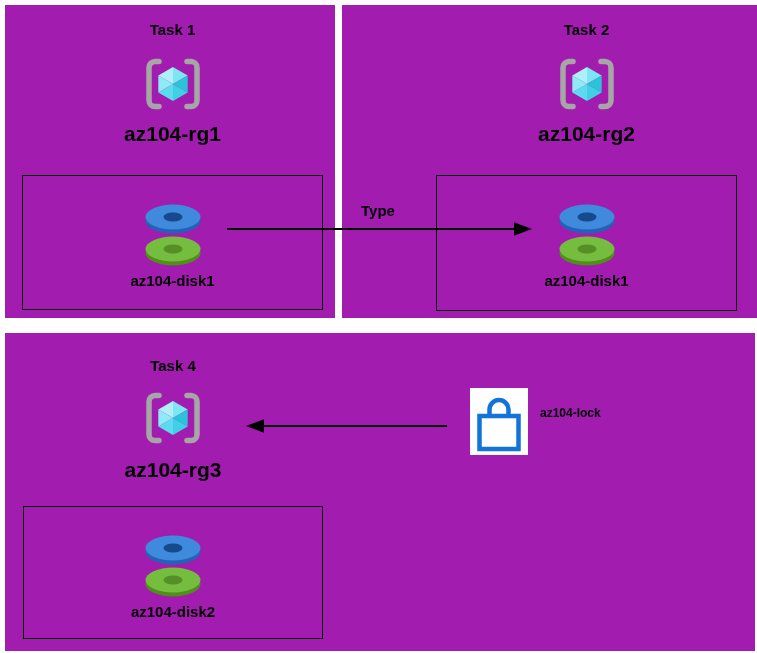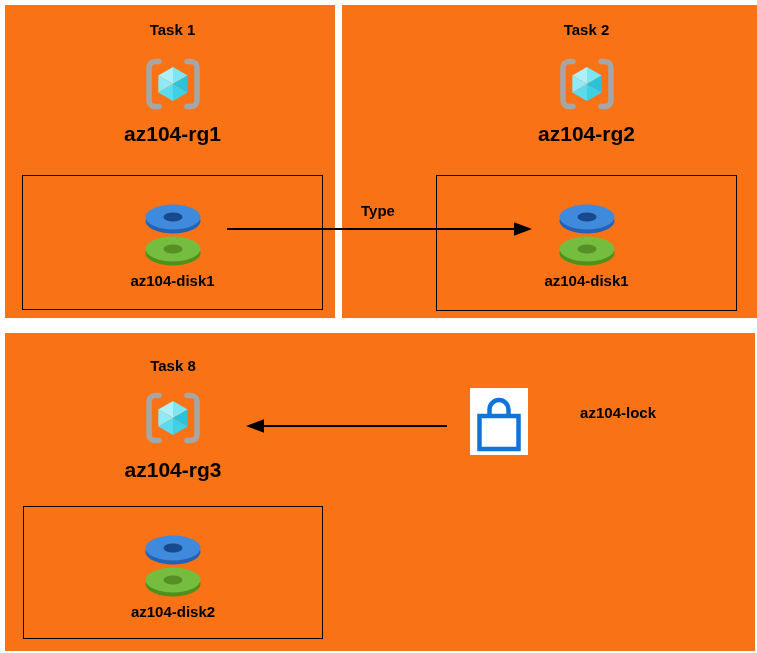--- a/index.html
+++ b/index.html
@@ -6,21 +6,21 @@
   #canvas {
     position: relative;
     width: 757px;
     height: 653px;
     background: #ffffff;
     font-family: "Liberation Sans", sans-serif;
     font-weight: bold;
     color: #000000;
     overflow: hidden;
   }
-  .panel { position: absolute; background: #f97316; }
+  .panel { position: absolute; background: #a21caf; }
   #panel-task1 { left: 5px;   top: 5px;   width: 330px; height: 313px; }
   #panel-task2 { left: 342px; top: 5px;   width: 415px; height: 313px; }
   #panel-task3 { left: 5px;   top: 333px; width: 750px; height: 318px; }
 
   .content-col {
     position: absolute; top: 0;
     display: flex; flex-direction: column; align-items: center;
   }
   #panel-task1 .content-col { left: 17px; width: 301px; }
   #panel-task2 .content-col { left: 94px; width: 301px; }
@@ -55,21 +55,21 @@
     position: absolute; left: 352px; top: 202px; width: 52px;
     text-align: center; font-size: 15px; line-height: 18px;
   }
 
   #lock-tile {
     position: absolute; left: 470px; top: 388px;
     width: 58px; height: 67px; background: #ffffff;
   }
   #lock-text {
     position: absolute; left: 540px; top: 401px; width: 116px;
-    text-align: right; font-size: 15px; line-height: 24px;
+    text-align: left; font-size: 12px; line-height: 24px;
   }
 </style>
 </head>
 <body>
 
 <svg width="0" height="0" style="position:absolute">
   <defs>
     <g id="svg-rg-icon">
 
       <path d="M14 4.5 H10 a6 6 0 0 0 -6 6 V43.5 a6 6 0 0 0 6 6 H14" fill="none" stroke="#a6a6a6" stroke-width="5.5" stroke-linecap="round"></path>
@@ -124,21 +124,21 @@
         <svg class="disk-icon" viewBox="0 0 56 64">
             <use href="#svg-disk-icon"></use>
           </svg>
         <div class="disk-label">az104-disk1</div>
       </div>
     </div>
   </div>
 
   <div class="panel" id="panel-task3">
     <div class="content-col">
-      <div class="task-title">Task 8</div>
+      <div class="task-title">Task 4</div>
       <svg class="rg-icon" viewBox="0 0 56 54">
           <use href="#svg-rg-icon"></use>
         </svg>
       <div class="rg-label">az104-rg3</div>
       <div class="resource-box">
         <svg class="disk-icon" viewBox="0 0 56 64">
             <use href="#svg-disk-icon"></use>
           </svg>
         <div class="disk-label">az104-disk2</div>
       </div>

